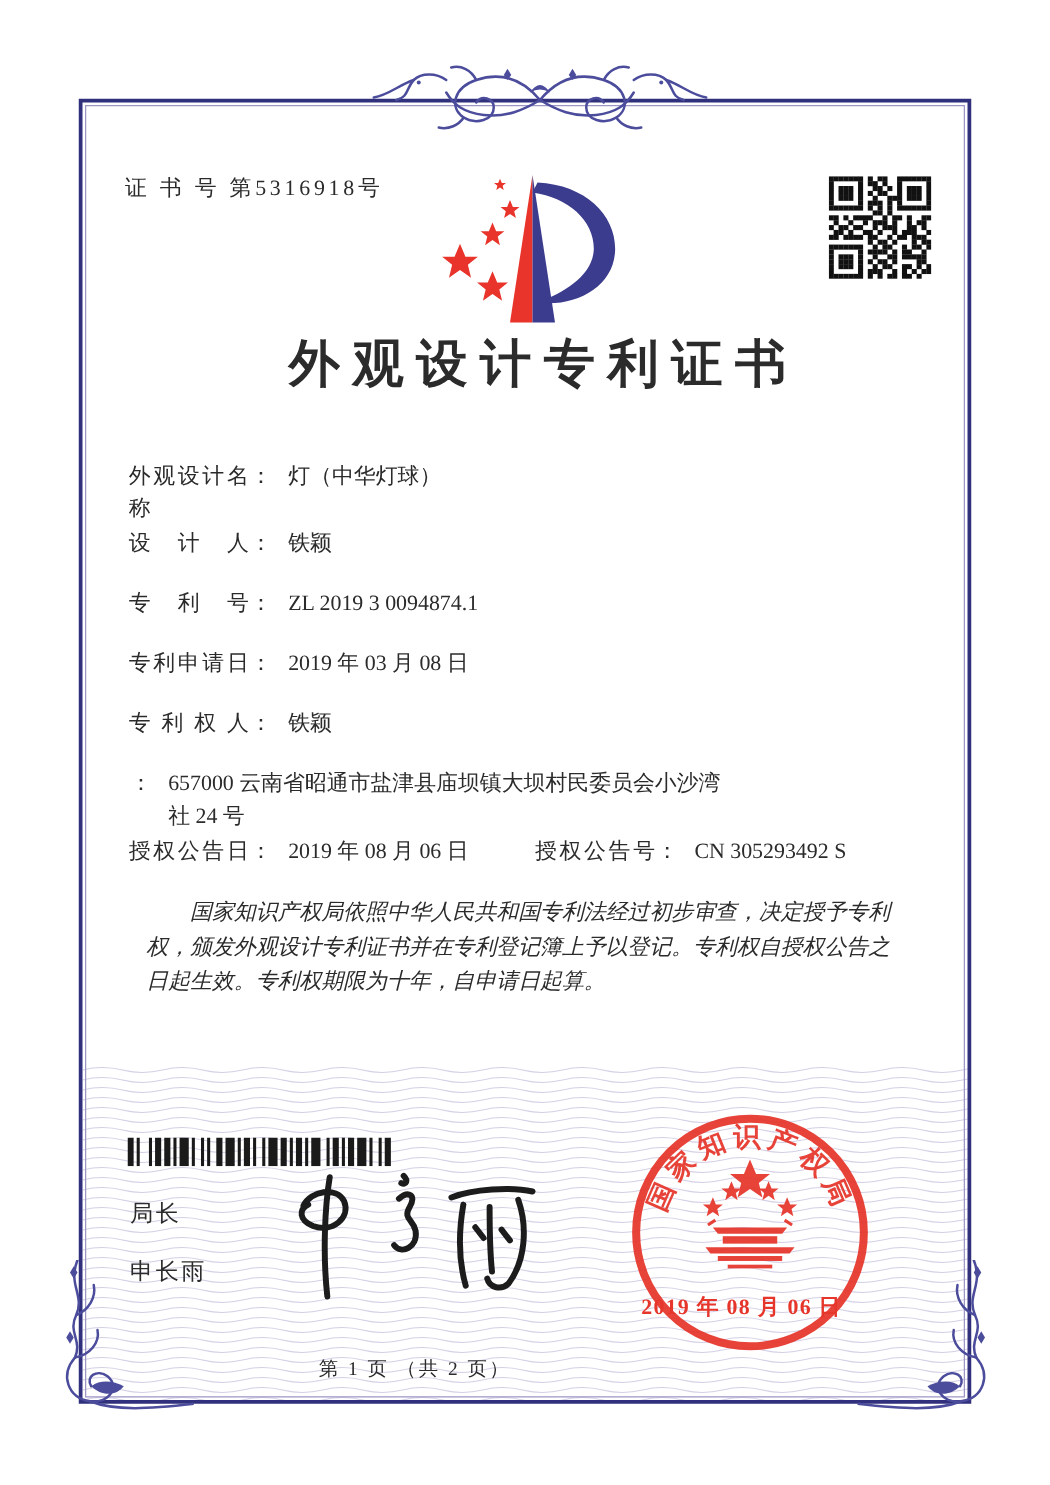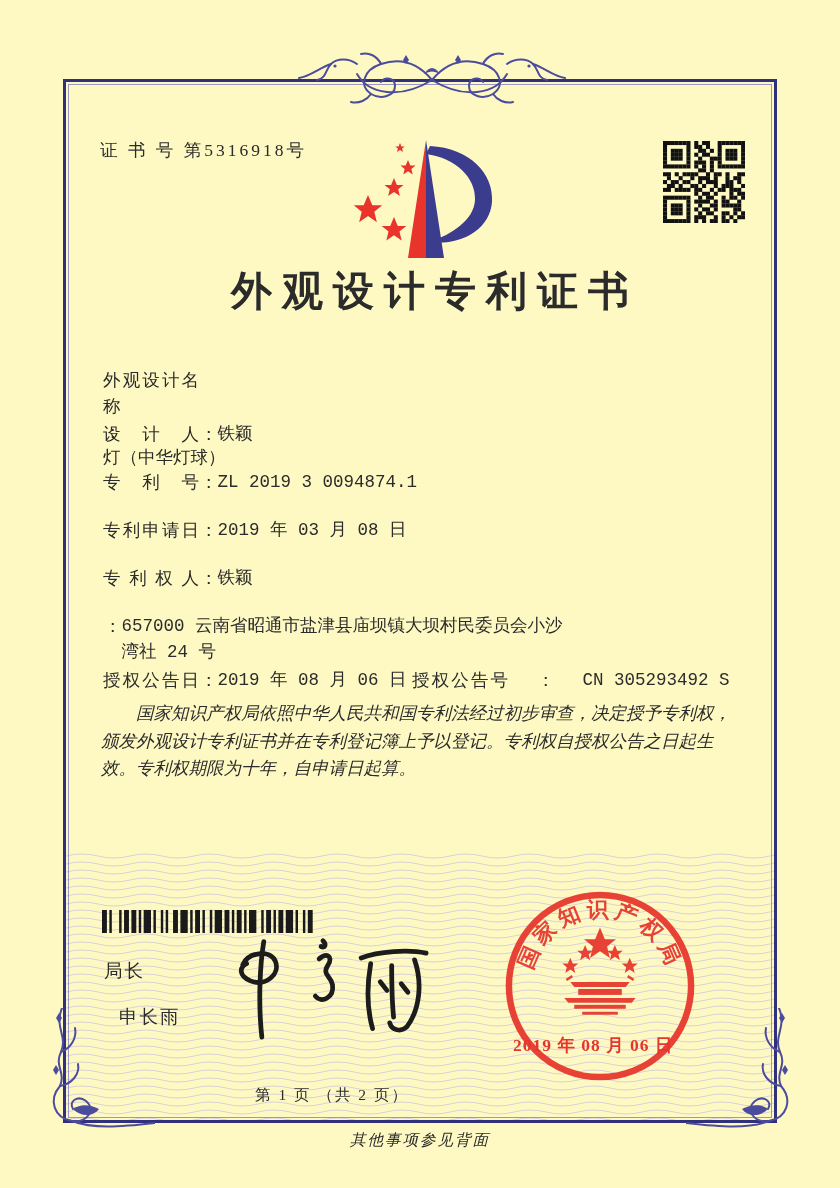--- a/index.html
+++ b/index.html
@@ -1,18 +1,18 @@
 <!DOCTYPE html>
 <html><head>
 <meta charset="utf-8">
 <style>
   html,body{margin:0;padding:0;background:#e8e8e8;}
   .page{
     position:relative; width:840px; height:1188px; margin:0 auto;
-    background:#fef9c3; overflow:hidden;
+    background:#ffffff; overflow:hidden;
     font-family:"Liberation Serif","DejaVu Serif",serif;
     color:#2b2b2b;
   }
   .abs{position:absolute;}
   
   .frame{
     left:63px; top:79px; width:708px; height:1038px;
     border:3px solid #30307c; z-index:1;
   }
   .frame-inner{
@@ -27,42 +27,42 @@
   .logo{left:342px; top:130px; z-index:3;}
   .qr{left:663px; top:141px; z-index:3;}
   .title{
     left:0; top:264px; width:840px; text-align:center;
     font-size:41px; font-weight:bold; letter-spacing:10px; z-index:3;margin-left:15px;
   }
   
   .row{position:absolute; left:103px; display:flex; font-size:17.5px; z-index:3; line-height:26px;}
   .row .lbl{display:inline-block; width:96px; text-align:justify; text-align-last:justify;}
   .row .colon{margin-left:1px;}
-  .row .val{margin-left:0; white-space:pre-wrap;font-family:Liberation Mono, monospace;}
-  .row-name{top:367px;flex-direction:column;}
+  .row .val{margin-left:13px; white-space:pre-wrap;}
+  .row-name{top:367px;}
   .row-designer{top:421px;}
   .row-patno{top:469px;}
   .row-appdate{top:517px;}
   .row-patentee{top:565px;}
   .row-address{top:613px;}
   .row-address .val{width:445px;}
   .row-grant{top:667px;justify-content:flex-end;}
-  .row-grantno{top:667px; left:412px;gap:28px;}
+  .row-grantno{top:667px; left:428px;}
   .row-grantno .lbl{width:96px;}
   
   .body-text{
     left:101px; top:700px; width:642px; z-index:3;
     font-size:17.5px; line-height:27.5px; font-style:italic;
   }
-  .body-text p{margin:0; text-indent:2em;}
+  .body-text p{margin:16px; text-indent:2em;}
   
   .barcode{left:102px; top:910px; z-index:3;}
   
   .signer-title{left:104px; top:958px; font-size:18.5px; letter-spacing:2px; z-index:3;}
-  .signer-name{left:104px; top:1004px; font-size:18.5px; letter-spacing:2px; z-index:3;margin-left:15px;}
+  .signer-name{left:104px; top:1004px; font-size:18.5px; letter-spacing:2px; z-index:3;}
   .sig{left:225px; top:936px; z-index:3;}
   
   .seal{left:501px; top:887px; z-index:4; opacity:.93;}
   .seal-date{left:513px; top:1033px; font-size:17.5px; color:#e6352b; letter-spacing:1px; z-index:5; font-weight:bold;}
   
   .page-note{left:0; top:1085px; width:664px; text-align:center; font-size:15.5px; letter-spacing:2px; z-index:3;}
   .back-note{left:0; top:1130px; width:840px; text-align:center; font-size:15.5px; letter-spacing:2px; z-index:3; font-style:italic;}
 </style>
 </head>
 <body>
@@ -497,15 +497,14 @@
         <rect x="78" y="103" width="44" height="6"></rect>
         <path d="M64,112 L136,112 L132,117 L68,117 Z"></path>
         <rect x="74" y="119" width="52" height="4"></rect>
         <rect x="82" y="126" width="36" height="3"></rect>
       </g>
     </g>
   </svg>
   <div class="abs seal-date">2019 年 08 月 06 日</div>
 
   <div class="abs page-note">第 1 页 （共 2 页）</div>
-  <div class="abs back-note">其他事项参见背面</div>
 
 </div>
 
 </body></html>

